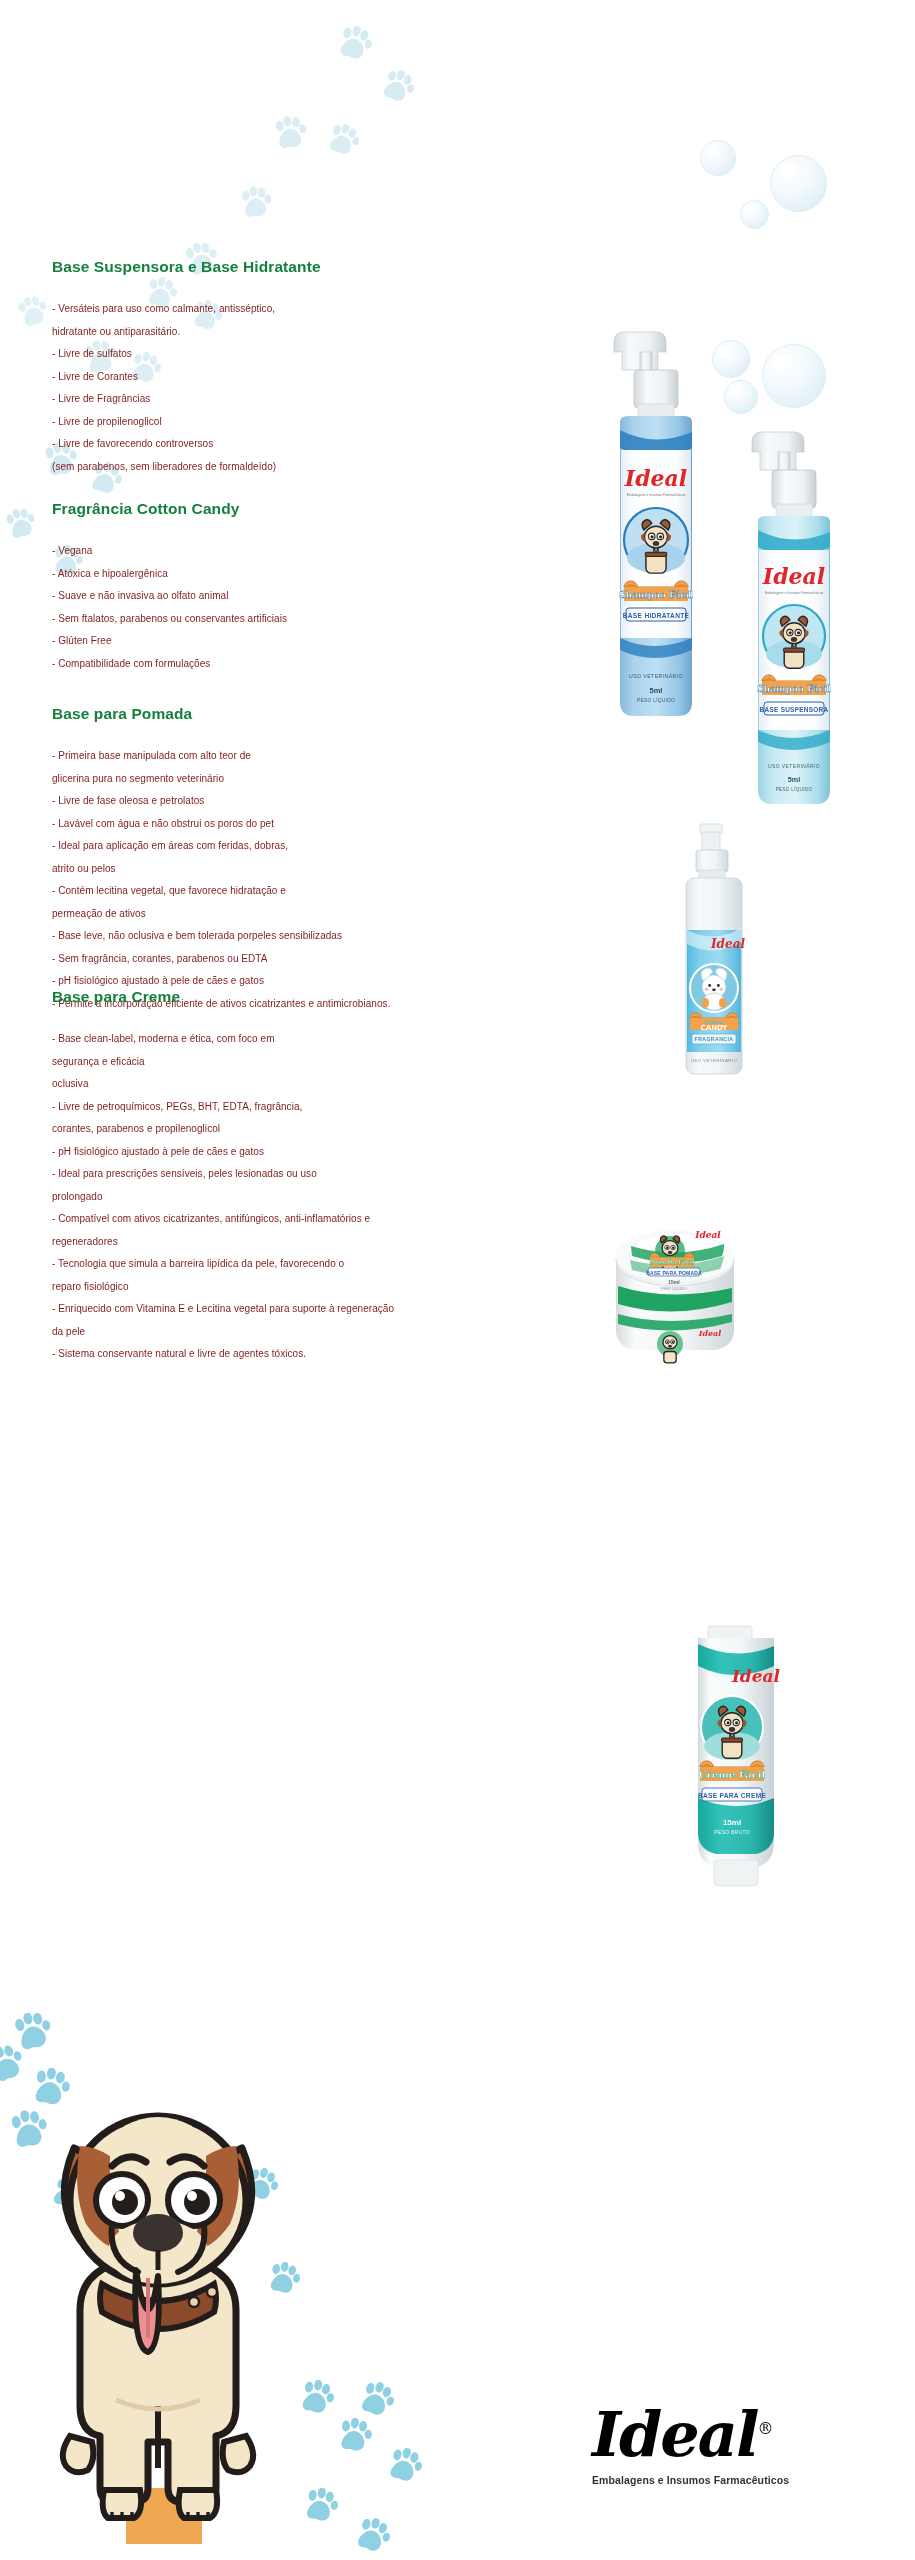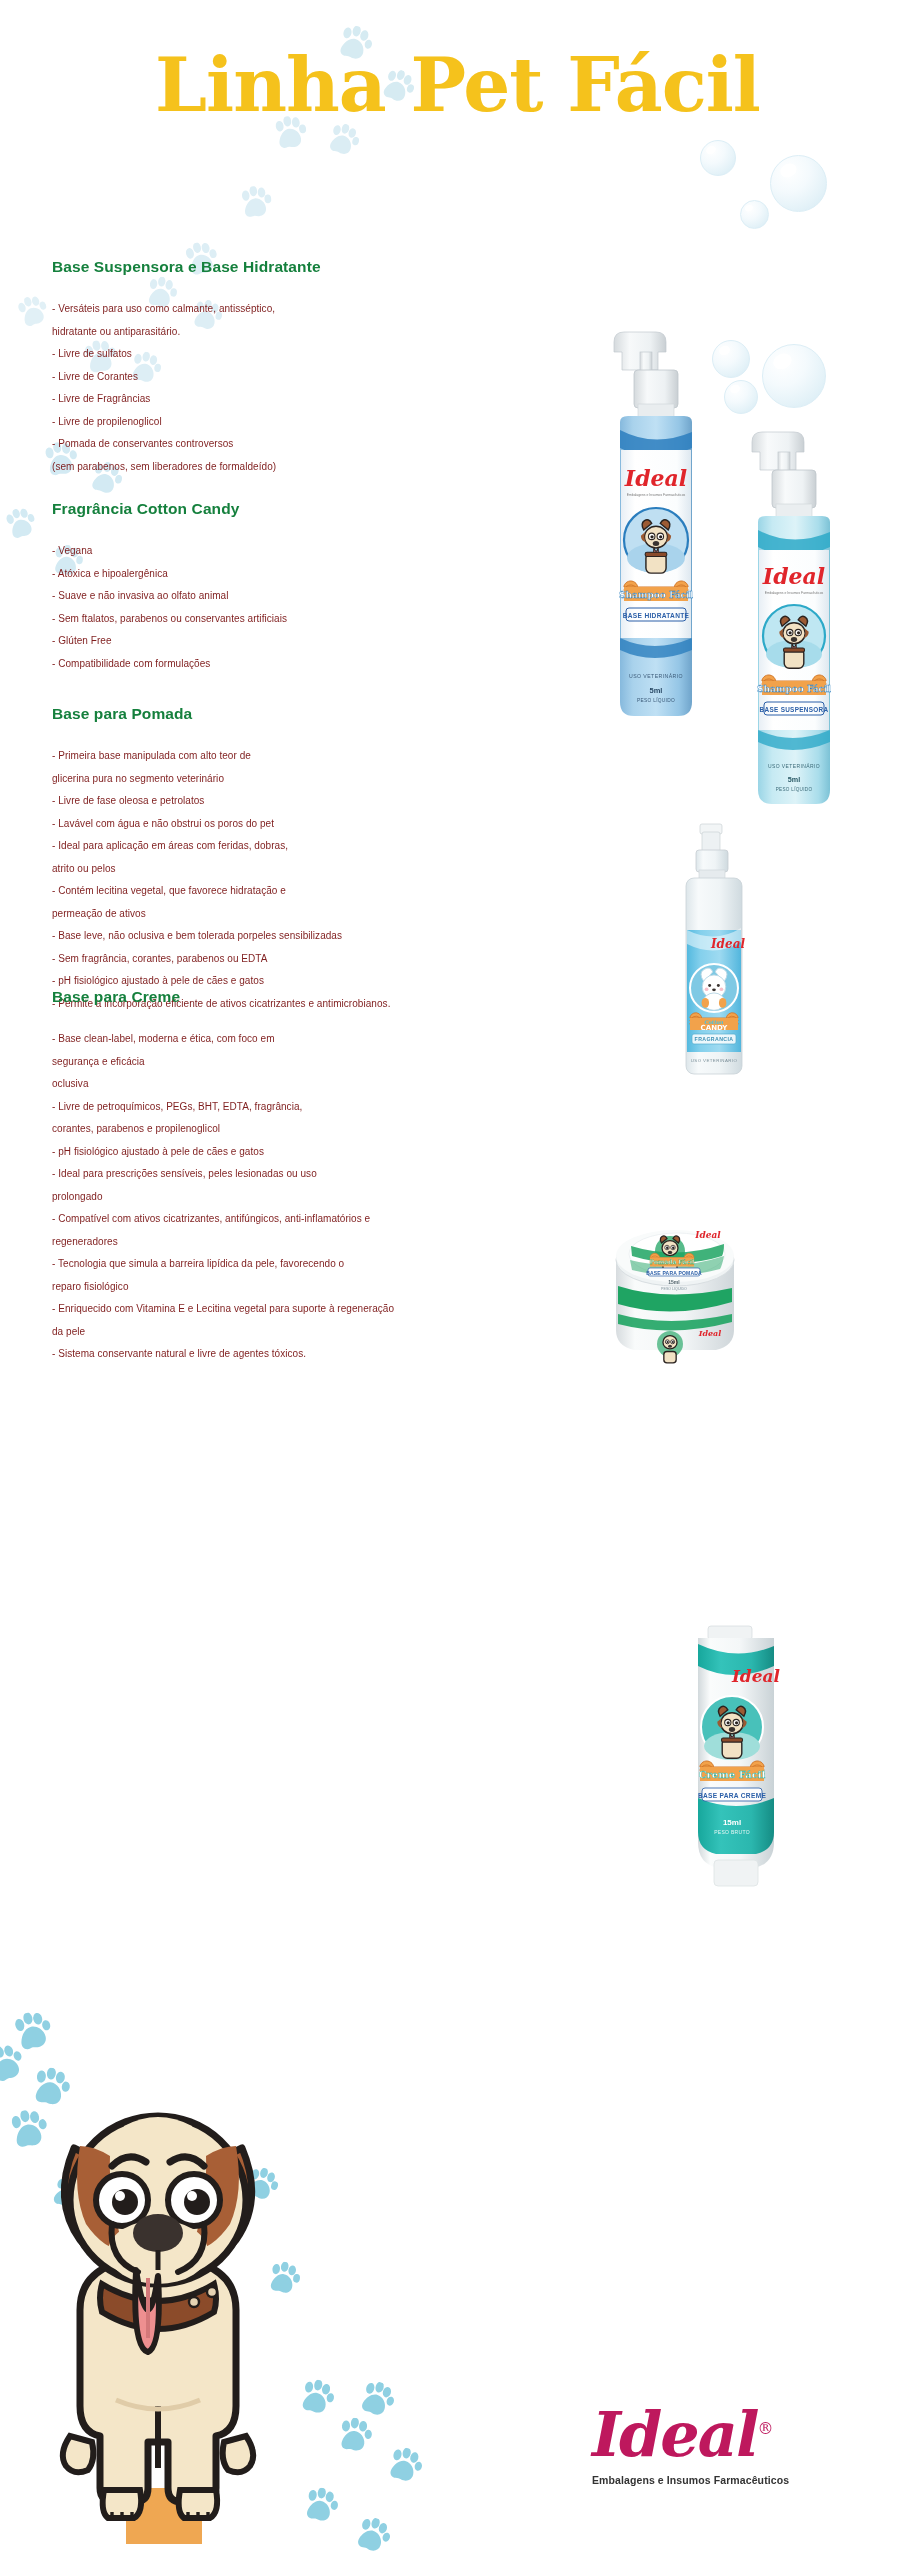--- a/index.html
+++ b/index.html
@@ -34,21 +34,21 @@
             line-height:22.5px;letter-spacing:.05px;}
   .sec-body div{white-space:pre-wrap;}
 
   
   .product{position:absolute;}
   .product svg{display:block;}
 
   
   .logo-wrap{position:absolute;left:592px;top:2404px;width:300px;}
   .logo-mark{font-family:"DejaVu Serif","Liberation Serif",serif;font-style:italic;
-             font-weight:700;font-size:62px;color:#be185d;line-height:1;letter-spacing:-2px;}
+             font-weight:700;font-size:62px;color:#000000;line-height:1;letter-spacing:-2px;}
   .logo-reg{font-size:16px;vertical-align:super;font-style:normal;font-weight:400;}
   .logo-sub{font-family:"Liberation Sans",sans-serif;font-size:10.5px;font-weight:700;
             color:#333;margin-top:8px;letter-spacing:.1px;}
 
   
   .dog{position:absolute;left:8px;top:2088px;width:300px;height:468px;}
 </style>
 </head>
 <body>
 
@@ -371,39 +371,38 @@
         <g fill="#8FD0E2">
       <ellipse cx="7" cy="9" rx="4" ry="5.5"></ellipse>
           <ellipse cx="15.5" cy="5" rx="4" ry="5.5"></ellipse>
       <ellipse cx="24" cy="7.5" rx="4" ry="5.3"></ellipse>
           <ellipse cx="30" cy="15" rx="3.6" ry="4.6"></ellipse>
       <path d="M16 13c6 0 11 5.5 11 11.5 0 5-3.6 7.8-8 7.8-2.3 0-3.4-.9-5.4-.9-2.1 0-3.3 1-5.3.4-3.2-1-4.6-3.9-3.6-7.6C6.2 18.6 10.6 13 16 13z"></path>
     </g>
       </svg>
     </div>
 
-  <div class="title">Linha Pet Fácil</div>
 
   <div class="bubble" style="left:700px;top:140px;width:34px;height:34px;"></div>
   <div class="bubble" style="left:770px;top:155px;width:55px;height:55px;"></div>
   <div class="bubble" style="left:740px;top:200px;width:27px;height:27px;"></div>
   <div class="bubble" style="left:712px;top:340px;width:36px;height:36px;"></div>
   <div class="bubble" style="left:762px;top:344px;width:62px;height:62px;"></div>
   <div class="bubble" style="left:724px;top:380px;width:32px;height:32px;"></div>
 
   <div class="section" style="left:52px;top:258px;width:520px;">
     <div class="sec-title">Base Suspensora e Base Hidratante</div>
     <div class="sec-body">
       <div>- Versáteis para uso como calmante, antisséptico,</div>
       <div>hidratante ou antiparasitário.</div>
       <div>- Livre de sulfatos</div>
       <div>- Livre de Corantes</div>
       <div>- Livre de Fragrâncias</div>
       <div>- Livre de propilenoglicol</div>
-      <div>- Pomada de conservantes controversos</div>
+      <div>- Livre de favorecendo controversos</div>
       <div>(sem parabenos, sem liberadores de formaldeído)</div>
     </div>
   </div>
 
   <div class="section" style="left:52px;top:500px;width:520px;">
     <div class="sec-title">Fragrância Cotton Candy</div>
     <div class="sec-body">
       <div>- Vegana</div>
       <div>- Atóxica e hipoalergênica</div>
       <div>- Suave e não invasiva ao olfato animal</div>

